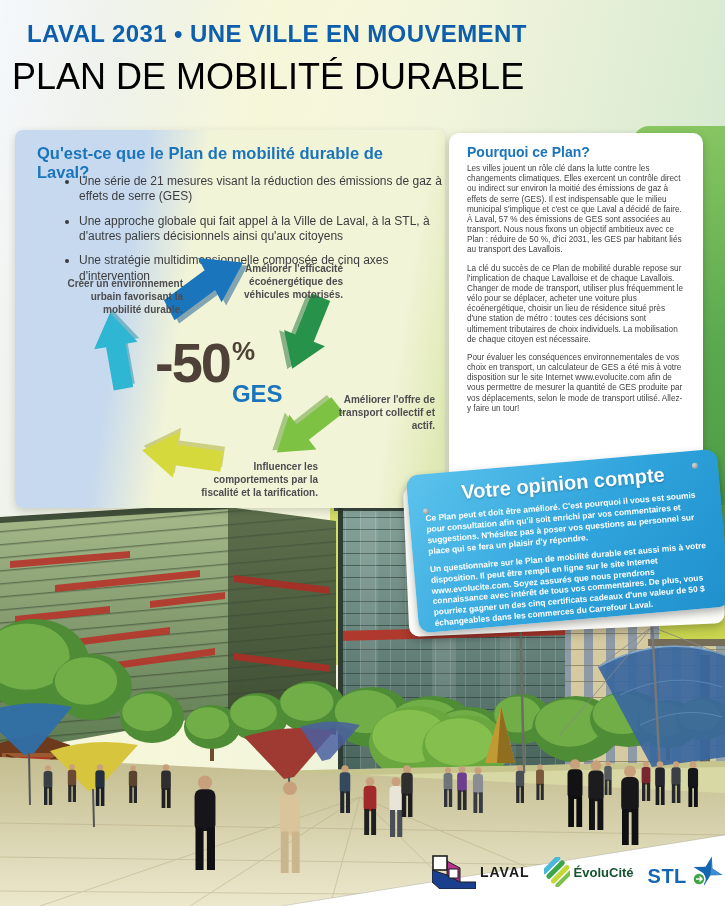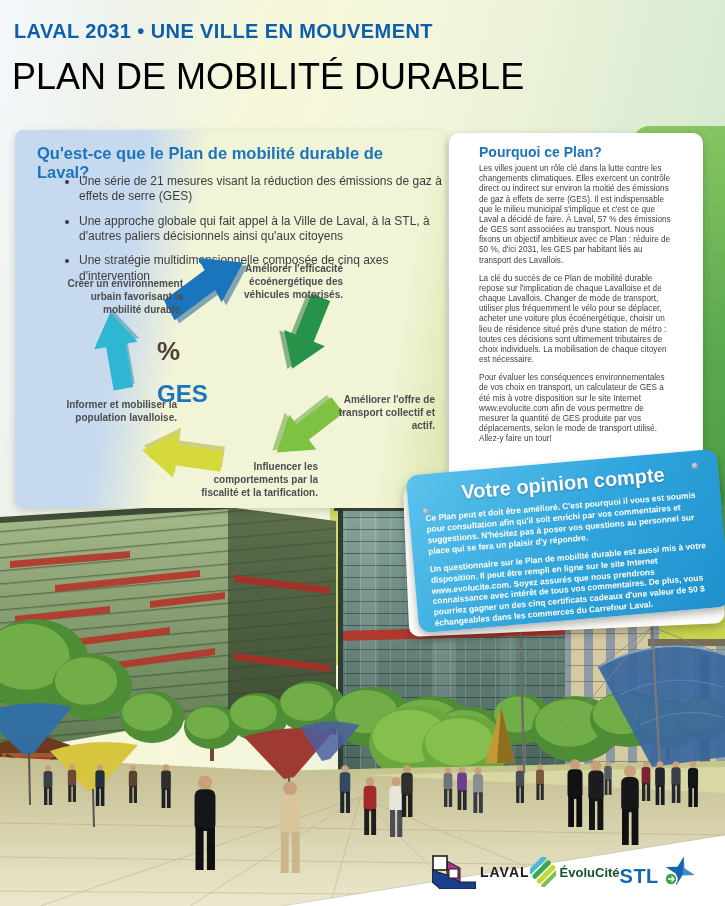--- a/index.html
+++ b/index.html
@@ -9,21 +9,21 @@
 
   
   .bg{left:0;top:0;width:725px;height:906px;
       background:linear-gradient(103deg,#f5f8fc 0%,#eef2ea 14%,#f6f7d9 30%,#f4f6dc 46%,#e9f1d8 60%,#d9ebd2 78%,#cbe4c6 100%);}
   .green-strip{left:633px;top:126px;width:92px;height:514px;border-radius:16px 0 0 0;
       background:linear-gradient(165deg,#8bc863 0%,#5aa94f 45%,#43933f 100%);}
   .lime-sliver{left:655px;top:548px;width:70px;height:92px;
       background:#c8d54e;clip-path:polygon(45% 0,100% 10%,100% 100%,0 100%);}
 
   
-  .kicker{left:14px;top:20px;font-size:20px;font-weight:800;color:#0d5fae;letter-spacing:.4px;}
+  .kicker{left:27px;top:20px;font-size:24px;font-weight:800;color:#0d5fae;letter-spacing:.4px;}
   .title{left:12px;top:56px;font-size:36px;font-weight:500;color:#000000;letter-spacing:0;}
 
   
   .left-card{left:15px;top:130px;width:430px;height:378px;border-radius:8px;
       background:linear-gradient(99deg,#c6d9ee 0%,#c6d9ee 27%,#f2f4d8 40%,#f2f4d8 85%,#dfe9b4 97%);
       box-shadow:0 3px 9px rgba(0,0,0,.16);overflow:hidden;}
   .q-title{left:22px;top:14px;width:400px;font-size:16.5px;font-weight:800;color:#1b75bc;}
   .bullets{left:22px;top:44px;width:395px;margin:0;padding:0 0 0 14px;color:#3c3c3e;}
   .bullets li{font-size:12px;line-height:1.28;margin-bottom:9px;margin-left:28px;}
 
@@ -31,21 +31,21 @@
   .axis-label{position:absolute;text-align:right;font-size:10px;font-weight:700;
       color:#4d4d4f;line-height:1.3;}
   .center-ges{left:140px;top:208px;width:150px;display:flex;align-items:flex-start;}
   .center-ges .big{font-size:56px;font-weight:900;color:#4e4138;line-height:.9;letter-spacing:-2px;}
   .center-ges .col{display:flex;flex-direction:column;margin-left:2px;}
   .center-ges .pct{font-size:26px;font-weight:900;color:#4e4138;line-height:1;}
   .center-ges .ges{font-size:24px;font-weight:900;color:#1b75bc;line-height:1;margin-top:18px;}
 
   
   .right-card{left:449px;top:133px;width:254px;height:358px;background:#fff;border-radius:10px;
-      box-shadow:0 3px 8px rgba(0,0,0,.22);padding:11px 30px;box-sizing:border-box;overflow:hidden;}
+      box-shadow:0 3px 8px rgba(0,0,0,.22);padding:11px 18px;box-sizing:border-box;overflow:hidden;}
   .right-card h2{margin:0 0 4px 0;font-size:14px;font-weight:800;color:#1b75bc;}
   .right-card h3{margin:8px 0 3px 0;font-size:13.5px;font-weight:800;color:#1b75bc;}
   .right-card p{margin:0 0 8px 0;font-size:8.2px;line-height:1.24;color:#424244;}
   .em-bi{font-weight:800;font-style:italic;}
 
   
   .opinion-wrap{left:404px;top:450px;width:330px;height:185px;}
   .backsheet{position:absolute;left:2px;top:30px;width:316px;height:150px;background:#fdfdfa;
       border-radius:10px;transform:rotate(-2.5deg);box-shadow:0 4px 10px rgba(0,0,0,.25);}
   .opinion{position:absolute;left:8px;top:12px;width:312px;height:158px;border-radius:12px;
@@ -53,21 +53,21 @@
       transform:rotate(-5deg);box-shadow:0 4px 9px rgba(0,0,0,.3);
       padding:10px 16px;box-sizing:border-box;color:#fff;}
   .opinion h2{margin:0 0 6px 0;text-align:center;font-size:20px;font-weight:700;
       text-shadow:0 1px 2px rgba(0,0,0,.25);}
   .opinion p{margin:0 0 7px 0;font-size:8.4px;line-height:1.3;font-weight:700;}
   .screw{position:absolute;width:6px;height:6px;border-radius:50%;
       background:radial-gradient(circle at 35% 35%,#d7dadd,#7e858b);}
 
   
   .scene{left:0;top:505px;width:725px;height:401px;}
-  .logos{left:432px;top:846px;width:288px;height:52px;display:flex;align-items:center;}
+  .logos{left:432px;top:846px;width:288px;height:52px;display:flex;align-items:center;gap:14px;}
   .logo{display:flex;align-items:center;gap:4px;}
   .laval-label{font-size:14px;font-weight:800;color:#1d1d1f;letter-spacing:1px;}
   .evolucite-label{font-size:13px;font-weight:700;color:#14532d;}
   .stl-label{font-size:20px;font-weight:900;color:#1566b0;letter-spacing:.5px;margin-top:8px;}
 </style>
 </head>
 <body>
 
 <div class="abs bg"></div>
 <div class="abs green-strip"></div>
@@ -378,24 +378,24 @@
       <g transform="translate(102,102) rotate(-100) scale(1.1)">
         <path d="M-34,-9 L6,-9 L6,-20 L36,0 L6,20 L6,9 L-34,9 Z" fill="#1e8da6" opacity=".5" transform="translate(3,2)"></path>
         <path d="M-34,-9 L6,-9 L6,-20 L36,0 L6,20 L6,9 L-34,9 Z" fill="#2eb6d3"></path>
       </g>
     </g>
   </svg>
 
   <div class="abs axis-label" style="left:218px;top:132px;width:110px;">Améliorer l'efficacité écoénergétique des véhicules motorisés.</div>
   <div class="abs axis-label" style="left:300px;top:263px;width:120px;">Améliorer l'offre de transport collectif et actif.</div>
   <div class="abs axis-label" style="left:183px;top:330px;width:120px;">Influencer les comportements par la fiscalité et la tarification.</div>
-  <div class="abs axis-label" style="left:32px;top:268px;width:130px;">Informer et mobiliser la population lavalloise.</div>
   <div class="abs axis-label" style="left:48px;top:147px;width:120px;">Créer un environnement urbain favorisant la mobilité durable.</div>
 
   <div class="abs center-ges">
+    <span class="big">-50</span>
     <span class="col">
       <span class="pct">%</span>
       <span class="ges">GES</span>
     </span>
   </div>
 </div>
 
 <div class="abs right-card">
   <h2>Pourquoi ce Plan?</h2>
   <p>Les villes jouent un rôle clé dans la lutte contre les changements climatiques. Elles exercent un contrôle direct ou indirect sur environ la moitié des émissions de gaz à effets de serre (GES). Il est indispensable que le milieu municipal s'implique et c'est ce que Laval a décidé de faire. À Laval, 57 % des émissions de GES sont associées au transport. Nous nous fixons un objectif ambitieux avec ce Plan : réduire de 50 %, d'ici 2031, les GES par habitant liés au transport des Lavallois.</p>

